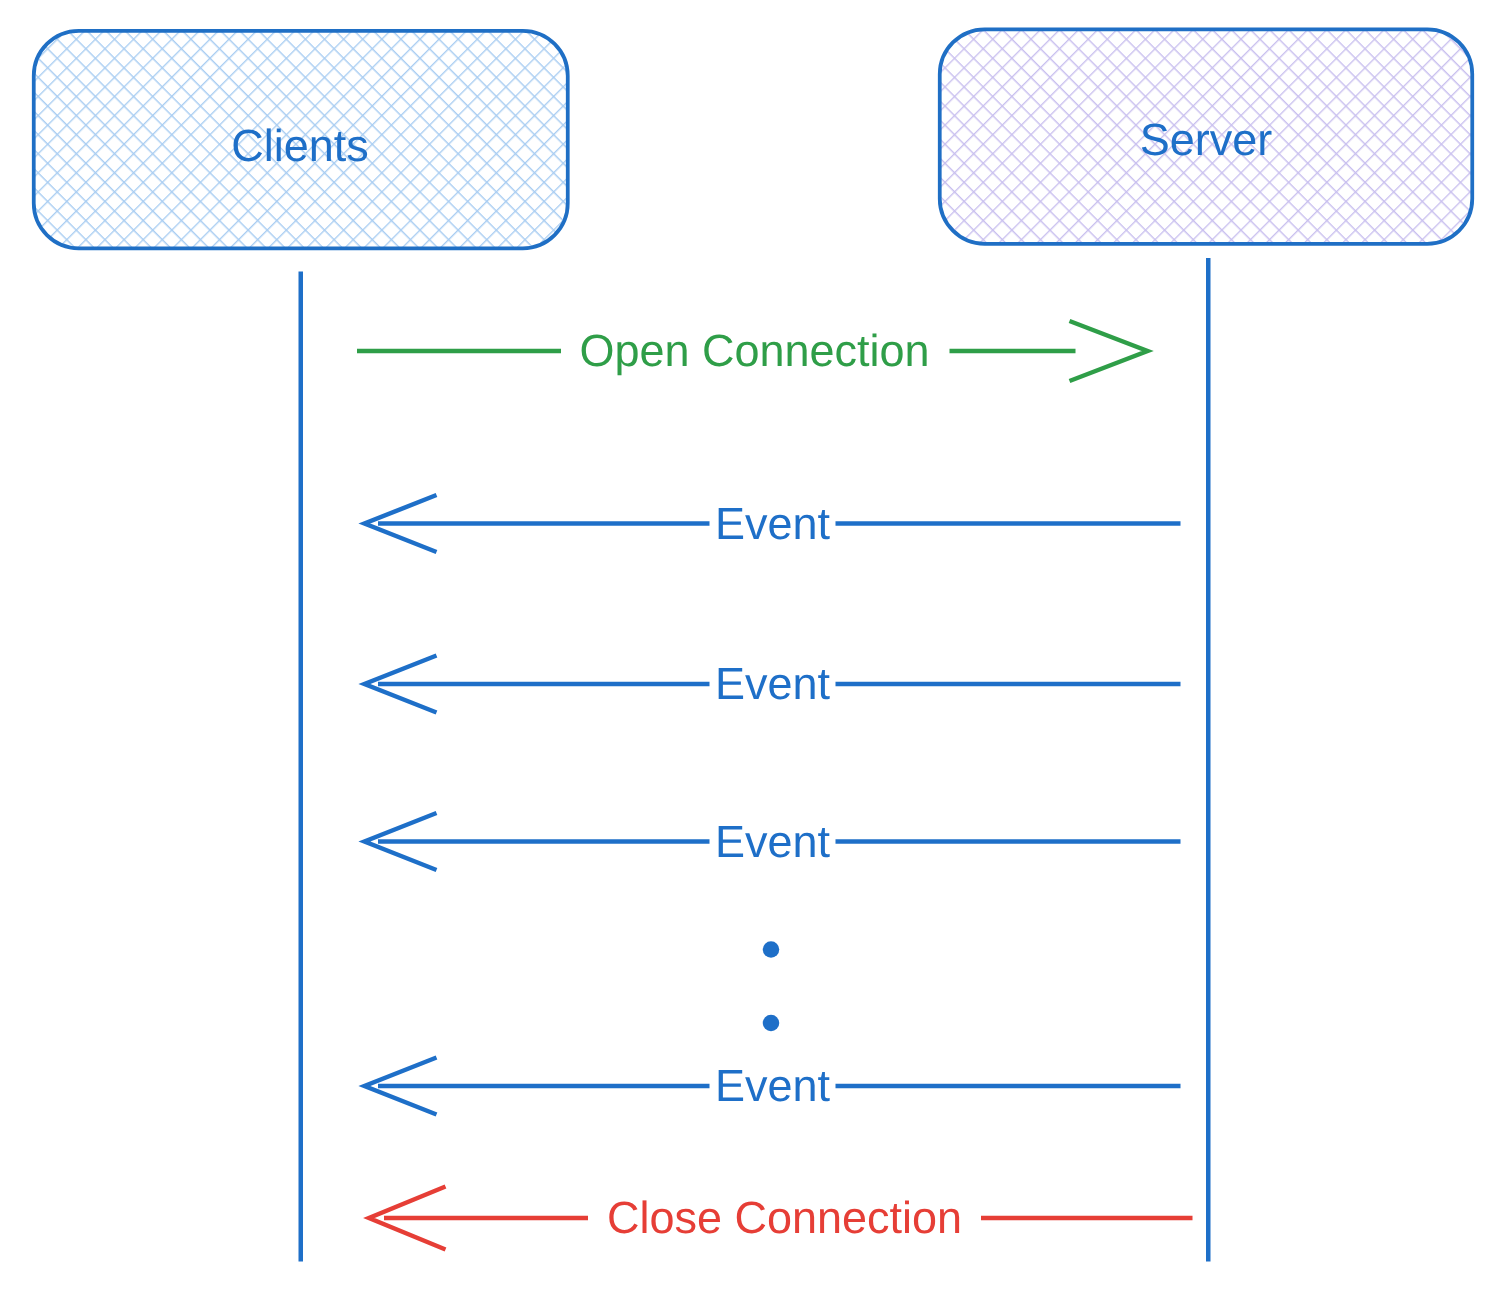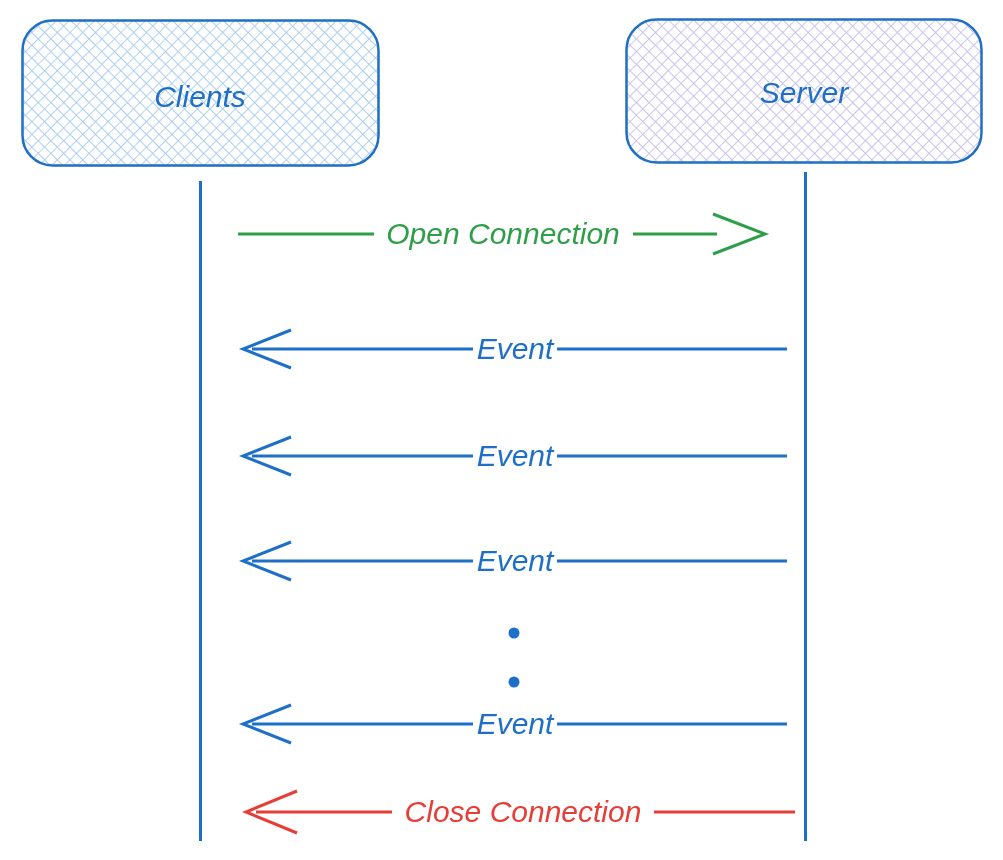--- a/index.html
+++ b/index.html
@@ -6,21 +6,20 @@
     margin: 0;
     padding: 0;
     background: #ffffff;
   }
   .stage {
     position: relative;
     width: 881px;
     height: 860px;
     background: #ffffff;
     font-family: "Liberation Sans", sans-serif;
-    font-style: italic;
   }
   svg { display: block; }
 
   .actor-box {
     stroke: var(--box-border, #1f6fc5);
     stroke-width: 2.5;
   }
   .actor-label {
     font-family: "Liberation Sans", sans-serif;
     font-size: 30px;

